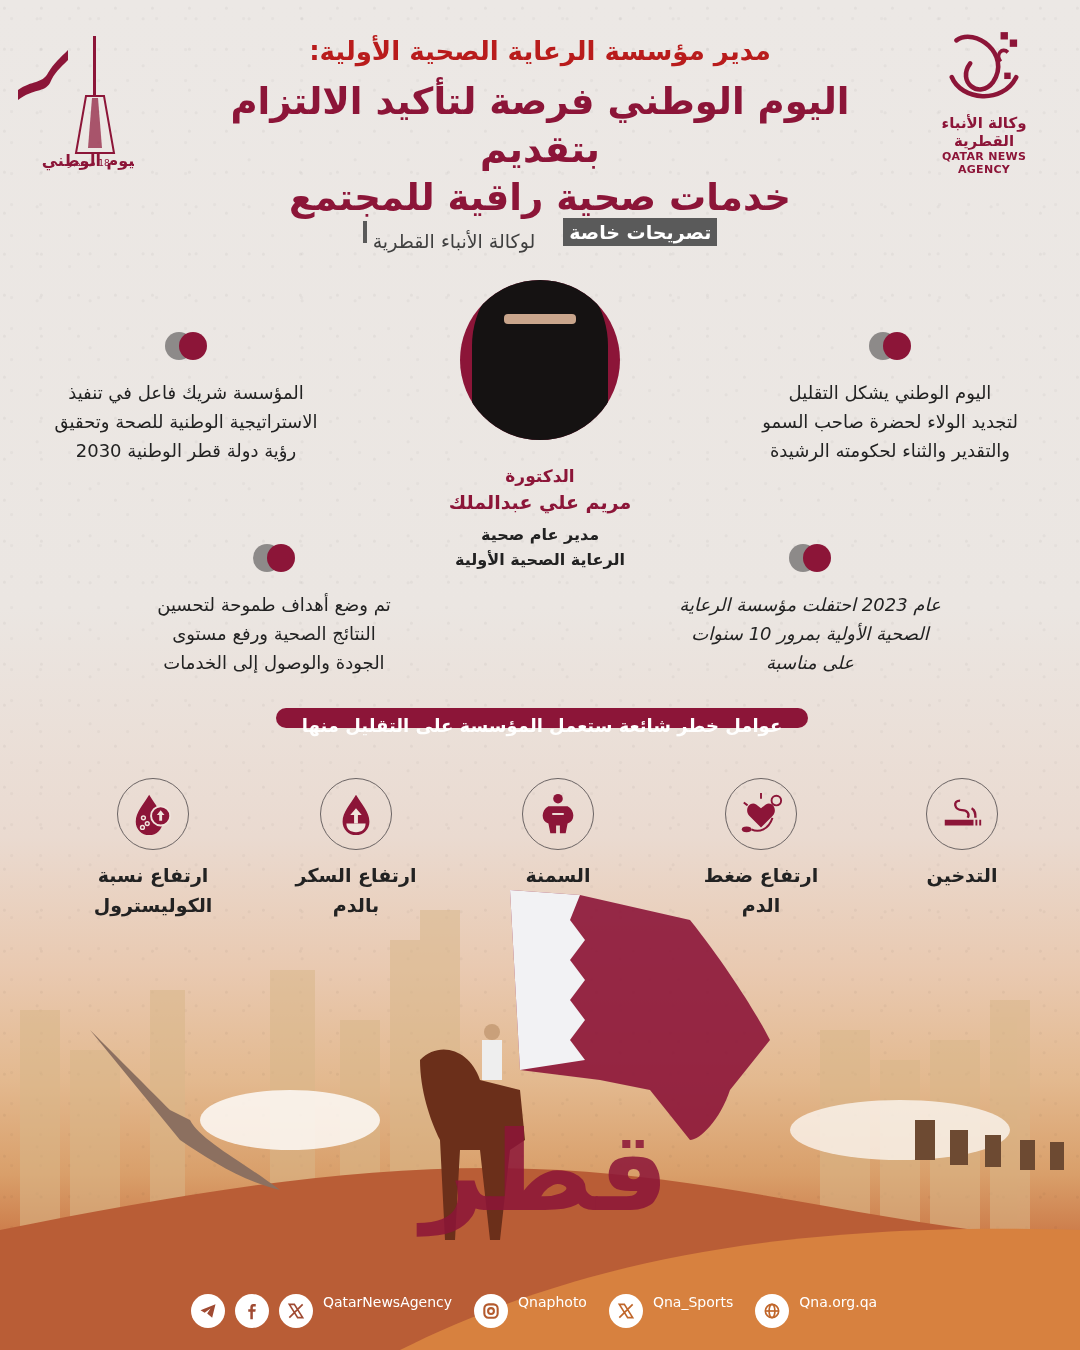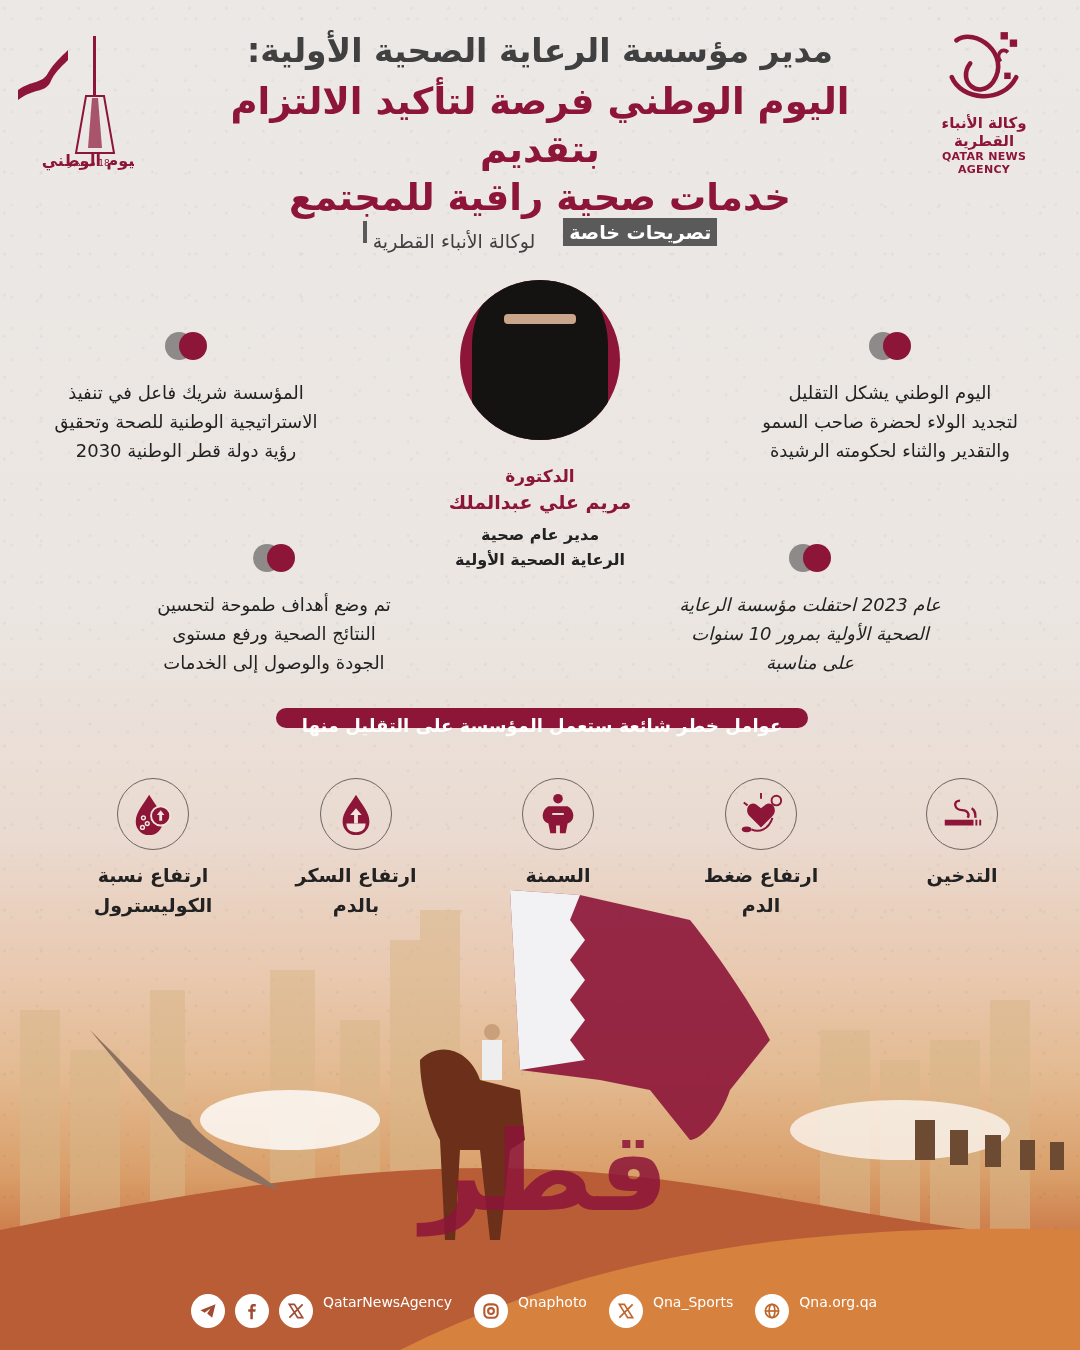--- a/index.html
+++ b/index.html
@@ -21,21 +21,21 @@
   }
   
   .qna-logo { position: absolute; right: 26px; top: 26px; width: 140px; height: 130px; text-align: center; }
   .qna-logo svg { width: 92px; height: 84px; }
   .qna-logo .ar { font-size: 15px; font-weight: bold; color: #8c1538; line-height: 18px; }
   .qna-logo .en { font-size: 11px; font-weight: bold; color: #8c1538; letter-spacing: 0.3px; direction: ltr; }
   .nd-logo { position: absolute; left: 14px; top: 28px; width: 120px; height: 150px; }
   .nd-logo .date { position: absolute; left: 54px; top: 130px; font-size: 9px; color: #8c1538; }
 
   .title-wrap { position: absolute; top: 34px; left: 180px; right: 180px; text-align: center; }
-  .kicker { font-size: 33px; font-weight: bold; color: #404040; line-height: 34px; }
+  .kicker { font-size: 26px; font-weight: bold; color: #b91c1c; line-height: 34px; }
   .headline { font-size: 37px; font-weight: bold; color: #8c1538; line-height: 48px; margin-top: 10px; }
 
   .tag { position: absolute; top: 208px; left: 0; right: 0; text-align: center; font-size: 19px; line-height: 28px; }
   .tag .inner { display: inline-flex; align-items: center; gap: 0; direction: rtl; }
   .tag .dark { background: #5a5a5a; color: #fff; padding: 0 6px; font-weight: bold; margin-left: 24px; }
   .tag .light { color: #404040; padding: 0 4px; font-weight: normal; margin-top: 19px; }
   .tag .bar { display: inline-block; width: 4px; height: 22px; background: #5a5a5a; margin-right: 2px; }
 
   
   .portrait { position: absolute; left: 460px; top: 280px; width: 160px; height: 160px; border-radius: 50%; background: #8c1538; overflow: hidden; }

